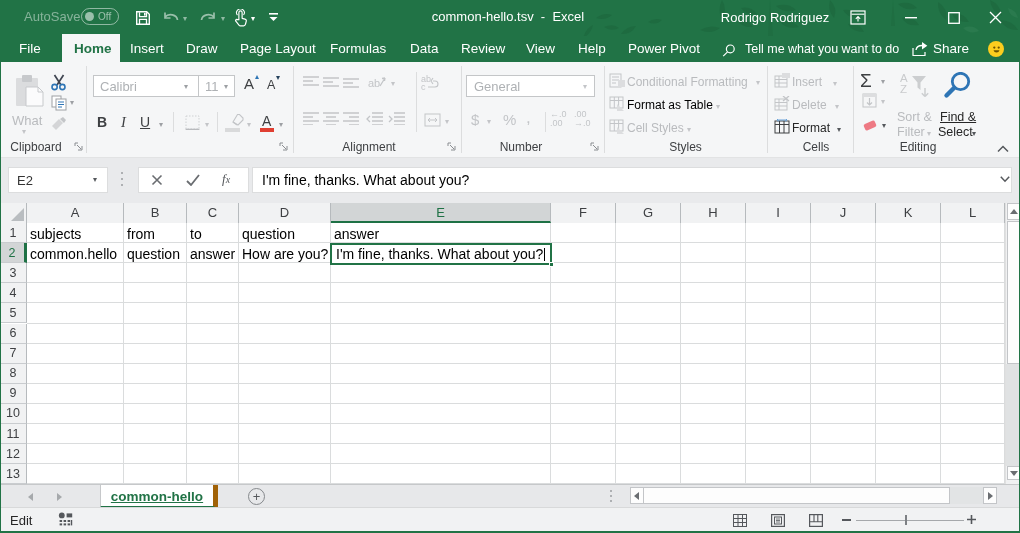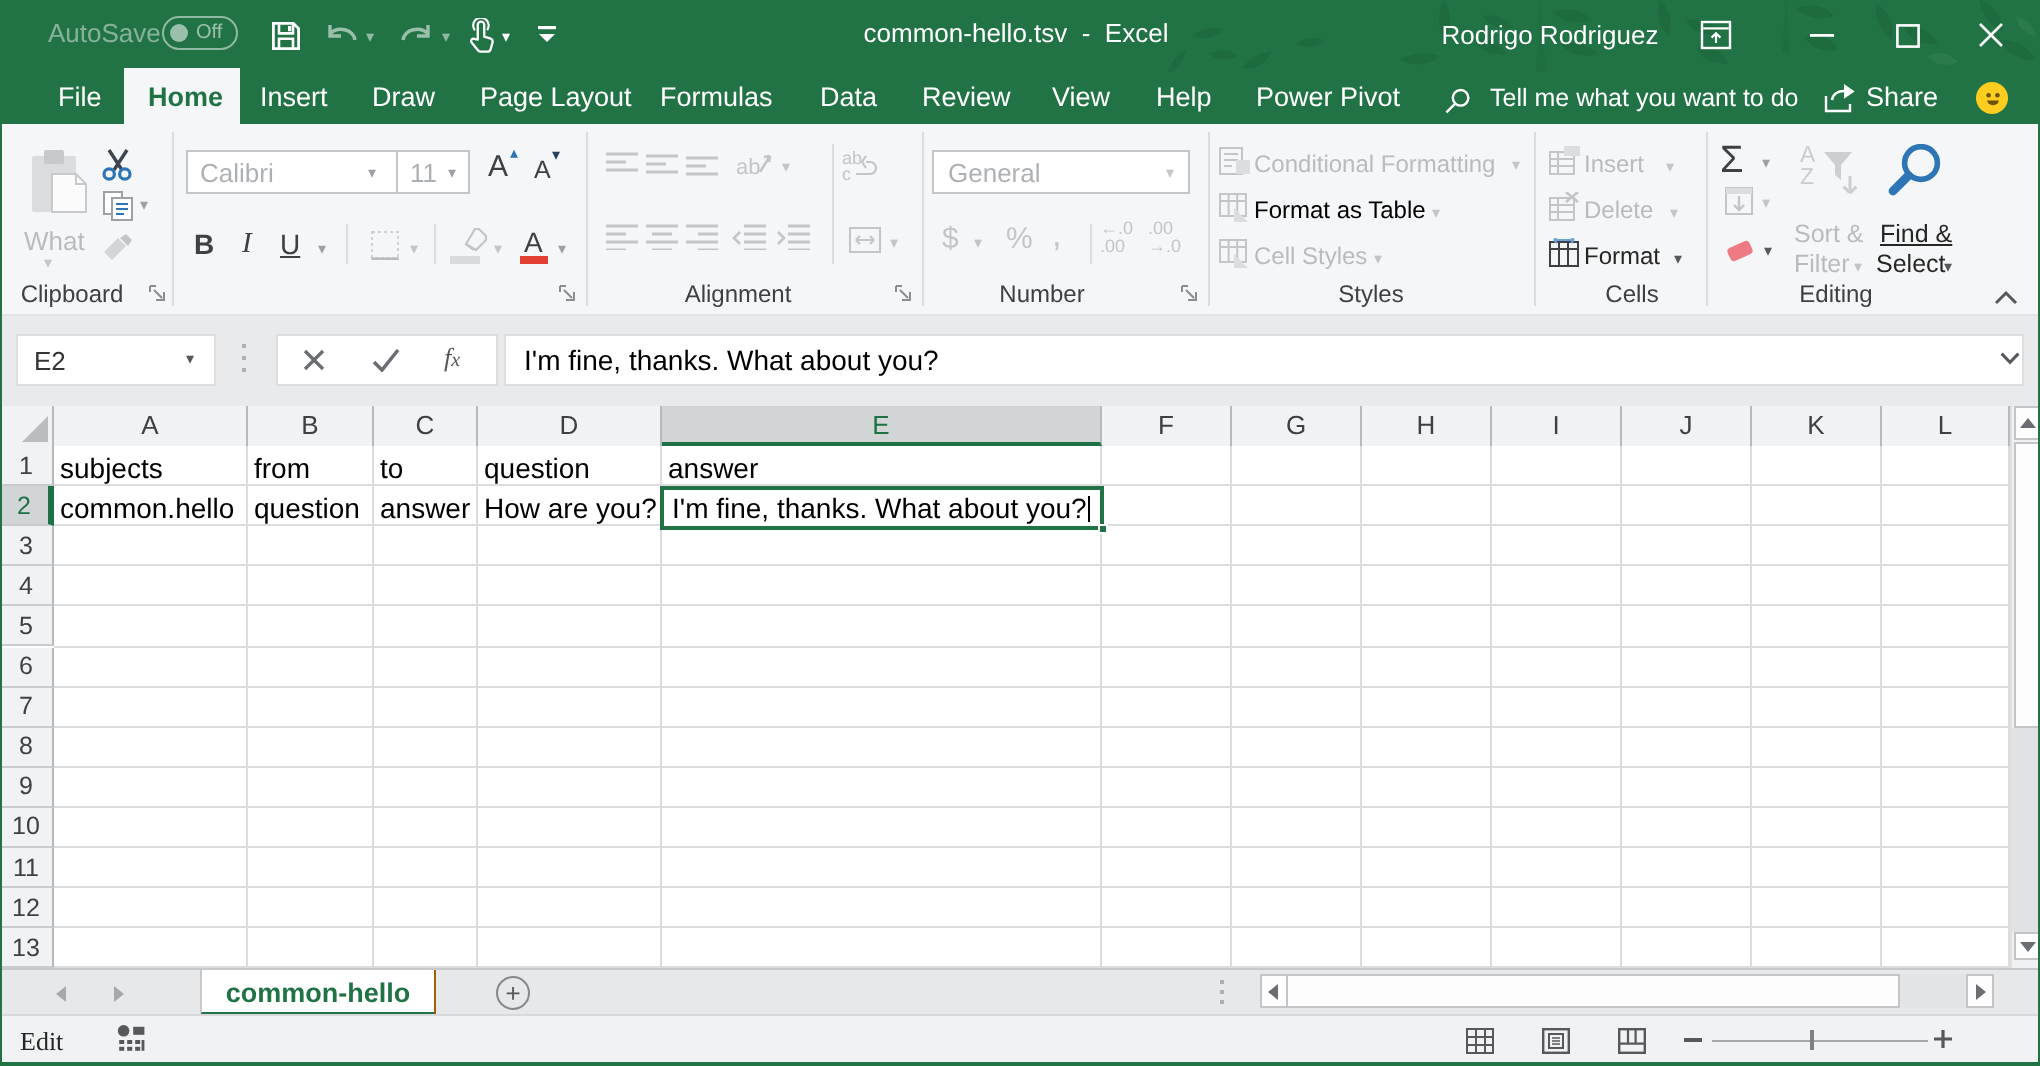--- a/index.html
+++ b/index.html
@@ -95,21 +95,21 @@
     </svg>
 
   <svg class="abs" style="left:989px;top:11px" width="13" height="13" viewBox="0 0 13 13">
       <path d="M1 1 L12 12 M12 1 L1 12" stroke="#fff" stroke-width="1.3"></path>
     </svg>
 </div>
 
 <div class="abs green" style="left:0;top:36px;width:1020px;height:26px;">
   <div class="abs" style="left:62px;top:-2px;width:58px;height:28px;background:#f5f6f7;"></div>
   <div class="abs" style="left:0;top:5px;width:1020px;font-size:13.5px;color:#fff;">
-    <span class="abs" style="left:29px;">File</span>
+    <span class="abs" style="left:19px;">File</span>
     <span class="abs" style="left:74px;color:#217346;font-weight:700;">Home</span>
     <span class="abs" style="left:130px;">Insert</span>
     <span class="abs" style="left:186px;">Draw</span>
     <span class="abs" style="left:240px;">Page Layout</span>
     <span class="abs" style="left:330px;">Formulas</span>
     <span class="abs" style="left:410px;">Data</span>
     <span class="abs" style="left:461px;">Review</span>
     <span class="abs" style="left:526px;">View</span>
     <span class="abs" style="left:578px;">Help</span>
     <span class="abs" style="left:628px;">Power Pivot</span>
@@ -475,39 +475,39 @@
     <div class="abs" style="left:1px;top:263px;width:13px;height:14px;background:#fdfdfd;border:1px solid #c3c5c8;"></div>
     <svg class="abs" style="left:4px;top:268px" width="8" height="6" viewBox="0 0 8 6">
         <path d="M0 0 L4 5 L8 0z" fill="#6a6d71"></path>
       </svg>
   </div>
 </div>
 
 <div class="abs" style="left:0;top:484px;width:1020px;height:23px;background:#e7e8ea;border-top:1px solid #c6c8ca;">
   <div class="abs" style="left:28px;top:8px;width:0;height:0;border-right:5px solid #a6a9ac;border-top:4px solid transparent;border-bottom:4px solid transparent;"></div>
   <div class="abs" style="left:57px;top:8px;width:0;height:0;border-left:5px solid #a6a9ac;border-top:4px solid transparent;border-bottom:4px solid transparent;"></div>
-  <div class="abs" style="left:100px;top:0;width:118px;height:23px;background:#fff;border-bottom:2px solid #217346;border-left:1px solid #c6c8ca;border-right:1px solid #a16207;text-align:center;font-size:13.5px;font-weight:700;color:#217346;padding-top:4px;">common-hello</div>
+  <div class="abs" style="left:100px;top:0;width:118px;height:23px;background:#fff;border-bottom:2px solid #217346;border-left:1px solid #c6c8ca;border-right:5px solid #a16207;text-align:center;font-size:13.5px;font-weight:700;color:#217346;padding-top:4px;text-decoration:underline;">common-hello</div>
   <div class="abs" style="left:248px;top:3px;width:17px;height:17px;border:1px solid #85888c;border-radius:50%;color:#55585c;font-size:13px;text-align:center;line-height:15px;">+</div>
   <div class="abs" style="left:610px;top:5px;width:2px;height:2px;background:#aeb0b3;box-shadow:0 5px 0 #aeb0b3, 0 10px 0 #aeb0b3;"></div>
 
   <div class="abs" style="left:630px;top:2px;width:367px;height:17px;background:#e2e4e5;">
     <div class="abs" style="left:0;top:0;width:14px;height:17px;background:#fdfdfd;border:1px solid #c3c5c8;"></div>
     <svg class="abs" style="left:4px;top:5px" width="6" height="8" viewBox="0 0 6 8">
         <path d="M5 0 L0 4 L5 8z" fill="#6a6d71"></path>
       </svg>
     <div class="abs" style="left:13px;top:0;width:307px;height:17px;background:#fdfdfd;border:1px solid #c3c5c8;"></div>
     <div class="abs" style="left:353px;top:0;width:14px;height:17px;background:#fdfdfd;border:1px solid #c3c5c8;"></div>
     <svg class="abs" style="left:357px;top:5px" width="6" height="8" viewBox="0 0 6 8">
         <path d="M1 0 L6 4 L1 8z" fill="#6a6d71"></path>
       </svg>
   </div>
 </div>
 
 <div class="abs" style="left:0;top:507px;width:1020px;height:24px;background:#f1f2f3;border-top:1px solid #d8d9da;">
-  <div class="abs" style="left:10px;top:5px;font-size:13px;color:#262626;font-family:Liberation Serif, serif;">Edit</div>
+  <div class="abs" style="left:10px;top:5px;font-size:13px;color:#262626;">Edit</div>
   <svg class="abs" style="left:58px;top:4px" width="15" height="15" viewBox="0 0 15 15">
     <circle cx="3.8" cy="3.4" r="2.9" fill="#55585c"></circle>
     <rect x="8.6" y="1.4" width="5.6" height="4" fill="#55585c"></rect>
     <g fill="#55585c">
       <rect x="1.6" y="8" width="2.5" height="2"></rect>
         <rect x="5.6" y="8" width="2.5" height="2"></rect>
         <rect x="9.6" y="8" width="2.5" height="2"></rect>
       <rect x="1.6" y="11.4" width="2.5" height="2"></rect>
         <rect x="5.6" y="11.4" width="2.5" height="2"></rect>
         <rect x="9.6" y="11.4" width="2.5" height="2"></rect>

